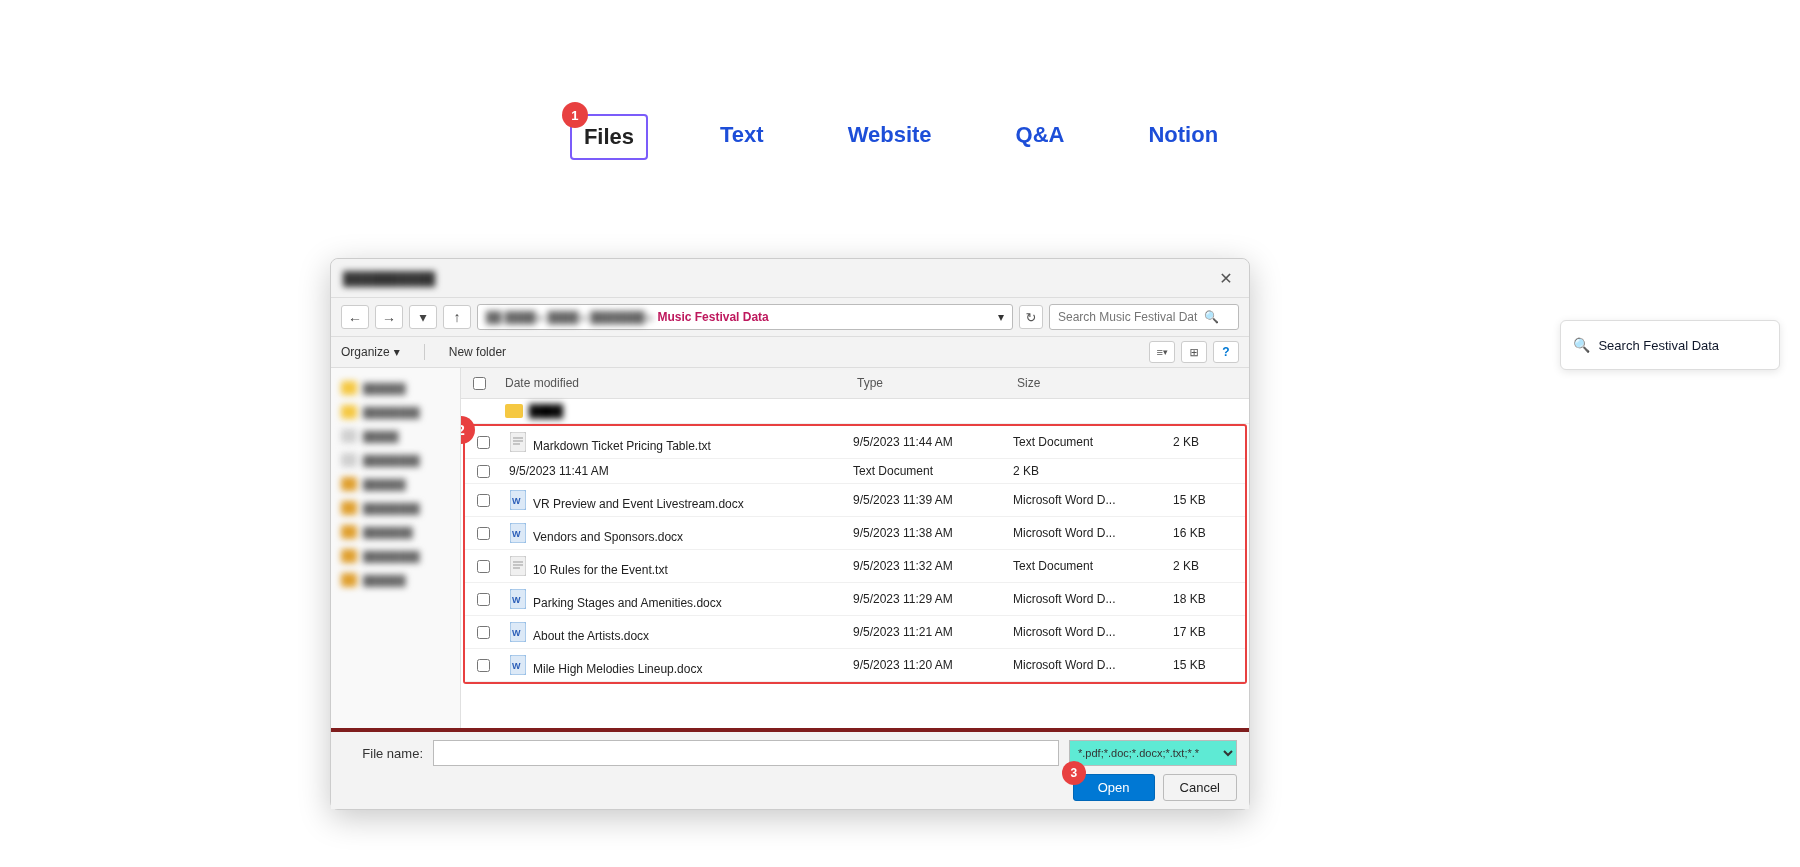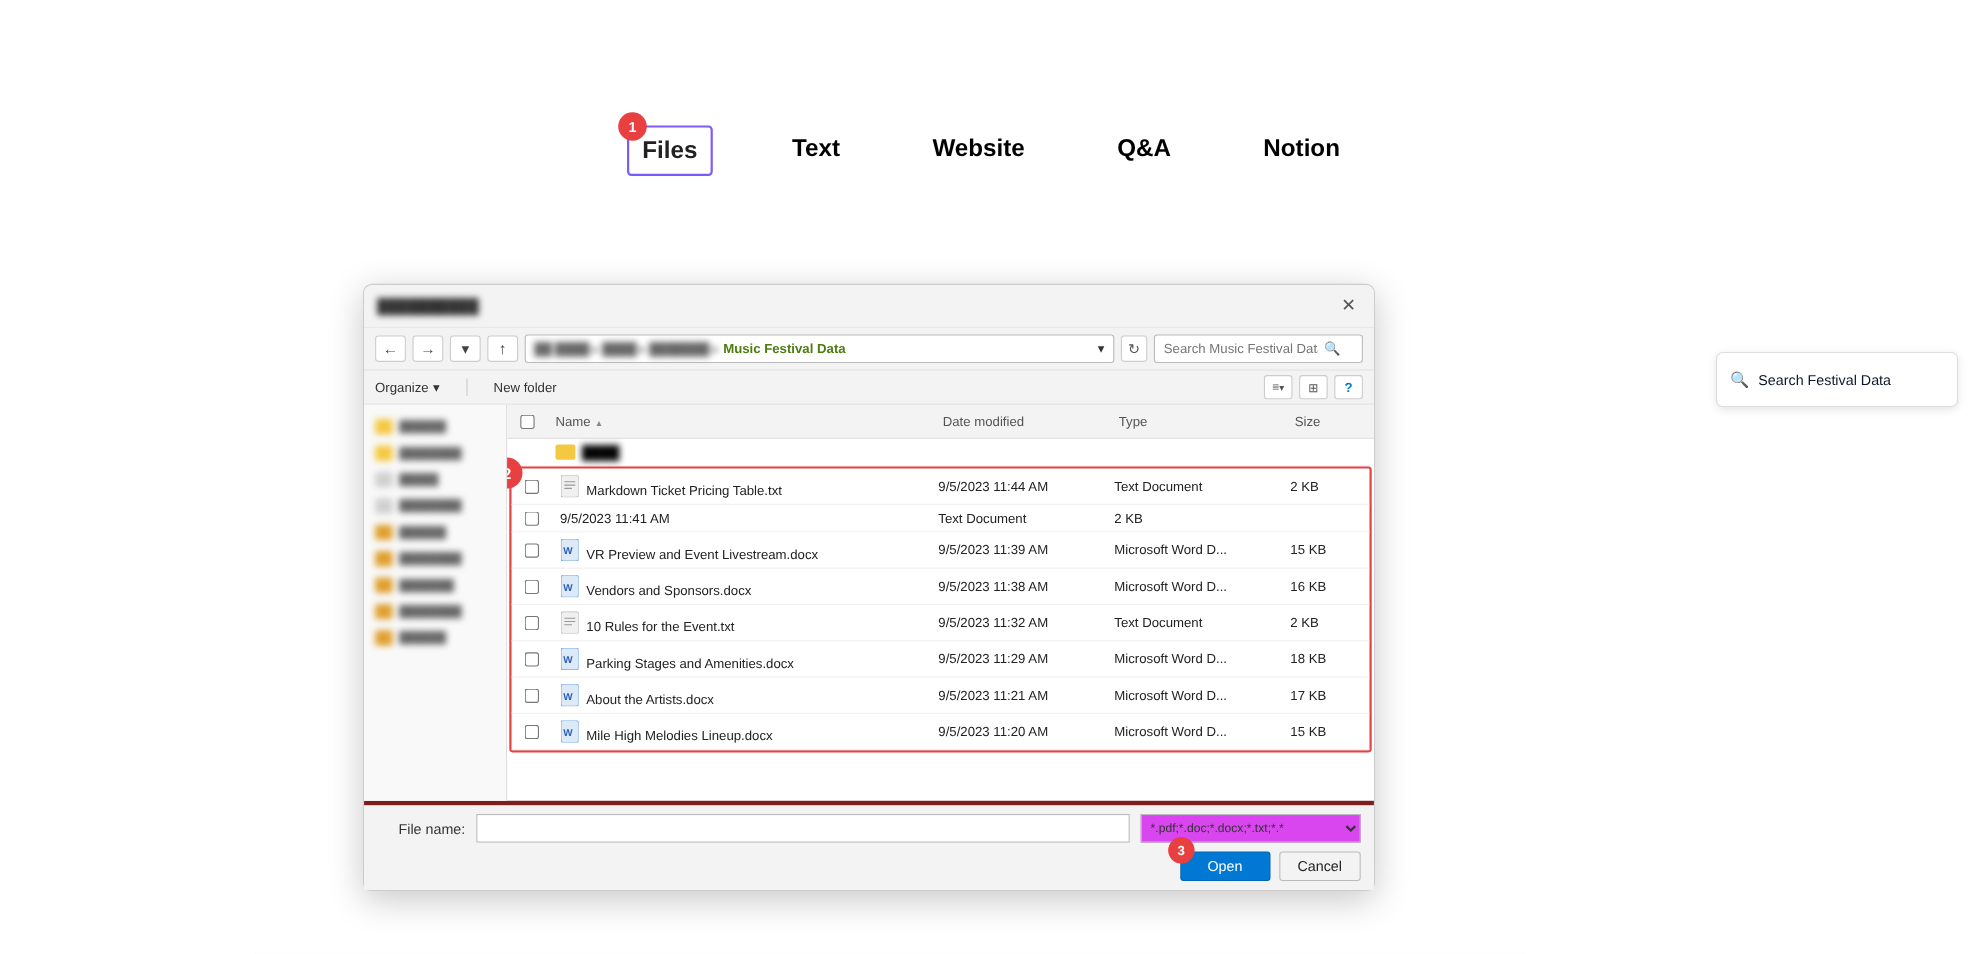--- a/index.html
+++ b/index.html
@@ -34,21 +34,21 @@
       display: flex;
       justify-content: center;
       gap: 60px;
       margin-top: 30px;
       position: relative;
     }
 
     .tab-item {
       font-size: 22px;
       font-weight: 600;
-      color: #000000;
+      color: #1d4ed8;
       cursor: pointer;
       padding: 8px 12px;
       position: relative;
     }
 
     .tab-item.active {
       color: #222;
       border: 2px solid #7b5cfa;
       border-radius: 4px;
     }
@@ -372,24 +372,24 @@
     }
     .filename-input {
       flex: 1;
       height: 26px;
       border: 1px solid #bbb;
       background: #fff;
       font-size: 12px;
       padding: 0 8px;
     }
     .filetype-select {
-      width: 200px;
+      width: 168px;
       height: 26px;
       border: 1px solid #bbb;
-      background: #d946ef;
+      background: #5eead4;
       font-size: 11px;
       padding: 0 4px;
       color: #333;
     }
 
     .dialog-buttons-row {
       display: flex;
       justify-content: flex-end;
       gap: 8px;
     }
@@ -542,21 +542,21 @@
     <button class="dialog-close-btn">✕</button>
   </div>
 
   <div class="dialog-nav">
     <button class="nav-btn">←</button>
     <button class="nav-btn">→</button>
     <button class="nav-btn">▾</button>
     <button class="nav-btn">↑</button>
     <div class="nav-path">
       <span class="blurred" style="font-size:11px; color:#666;">██ ████ ▸ ████ ▸ ███████ ▸</span>
-      <span class="nav-path-bold" style="font-size:12px; color:#4d7c0f; margin-left:4px;">Music Festival Data</span>
+      <span class="nav-path-bold" style="font-size:12px; color:#be185d; margin-left:4px;">Music Festival Data</span>
       <span style="margin-left:auto;">▾</span>
     </div>
     <button class="nav-refresh-btn">↻</button>
     <div class="nav-search">
       <input type="text" placeholder="Search Music Festival Data" style="">
       <span style="color:#888; font-size:12px;">🔍</span>
     </div>
   </div>
 
   <div class="dialog-toolbar">
@@ -621,24 +621,20 @@
         <div style="width:16px;height:14px;background:#e0a030;border-radius:2px;"></div>
         <span style="font-size:10px;">██████</span>
       </div>
     </div>
 
     <div class="file-list-area">
 
       <div class="col-header">
         <div class="col-header-cell checkbox-cell">
           <input type="checkbox" style="">
-        </div>
-        <div class="col-header-cell">
-          <span>Name</span>
-          <span class="sort-indicator">▴</span>
         </div>
         <div class="col-header-cell">
           <span>Date modified</span>
         </div>
         <div class="col-header-cell">
           <span>Type</span>
         </div>
         <div class="col-header-cell">
           <span>Size</span>
         </div>

